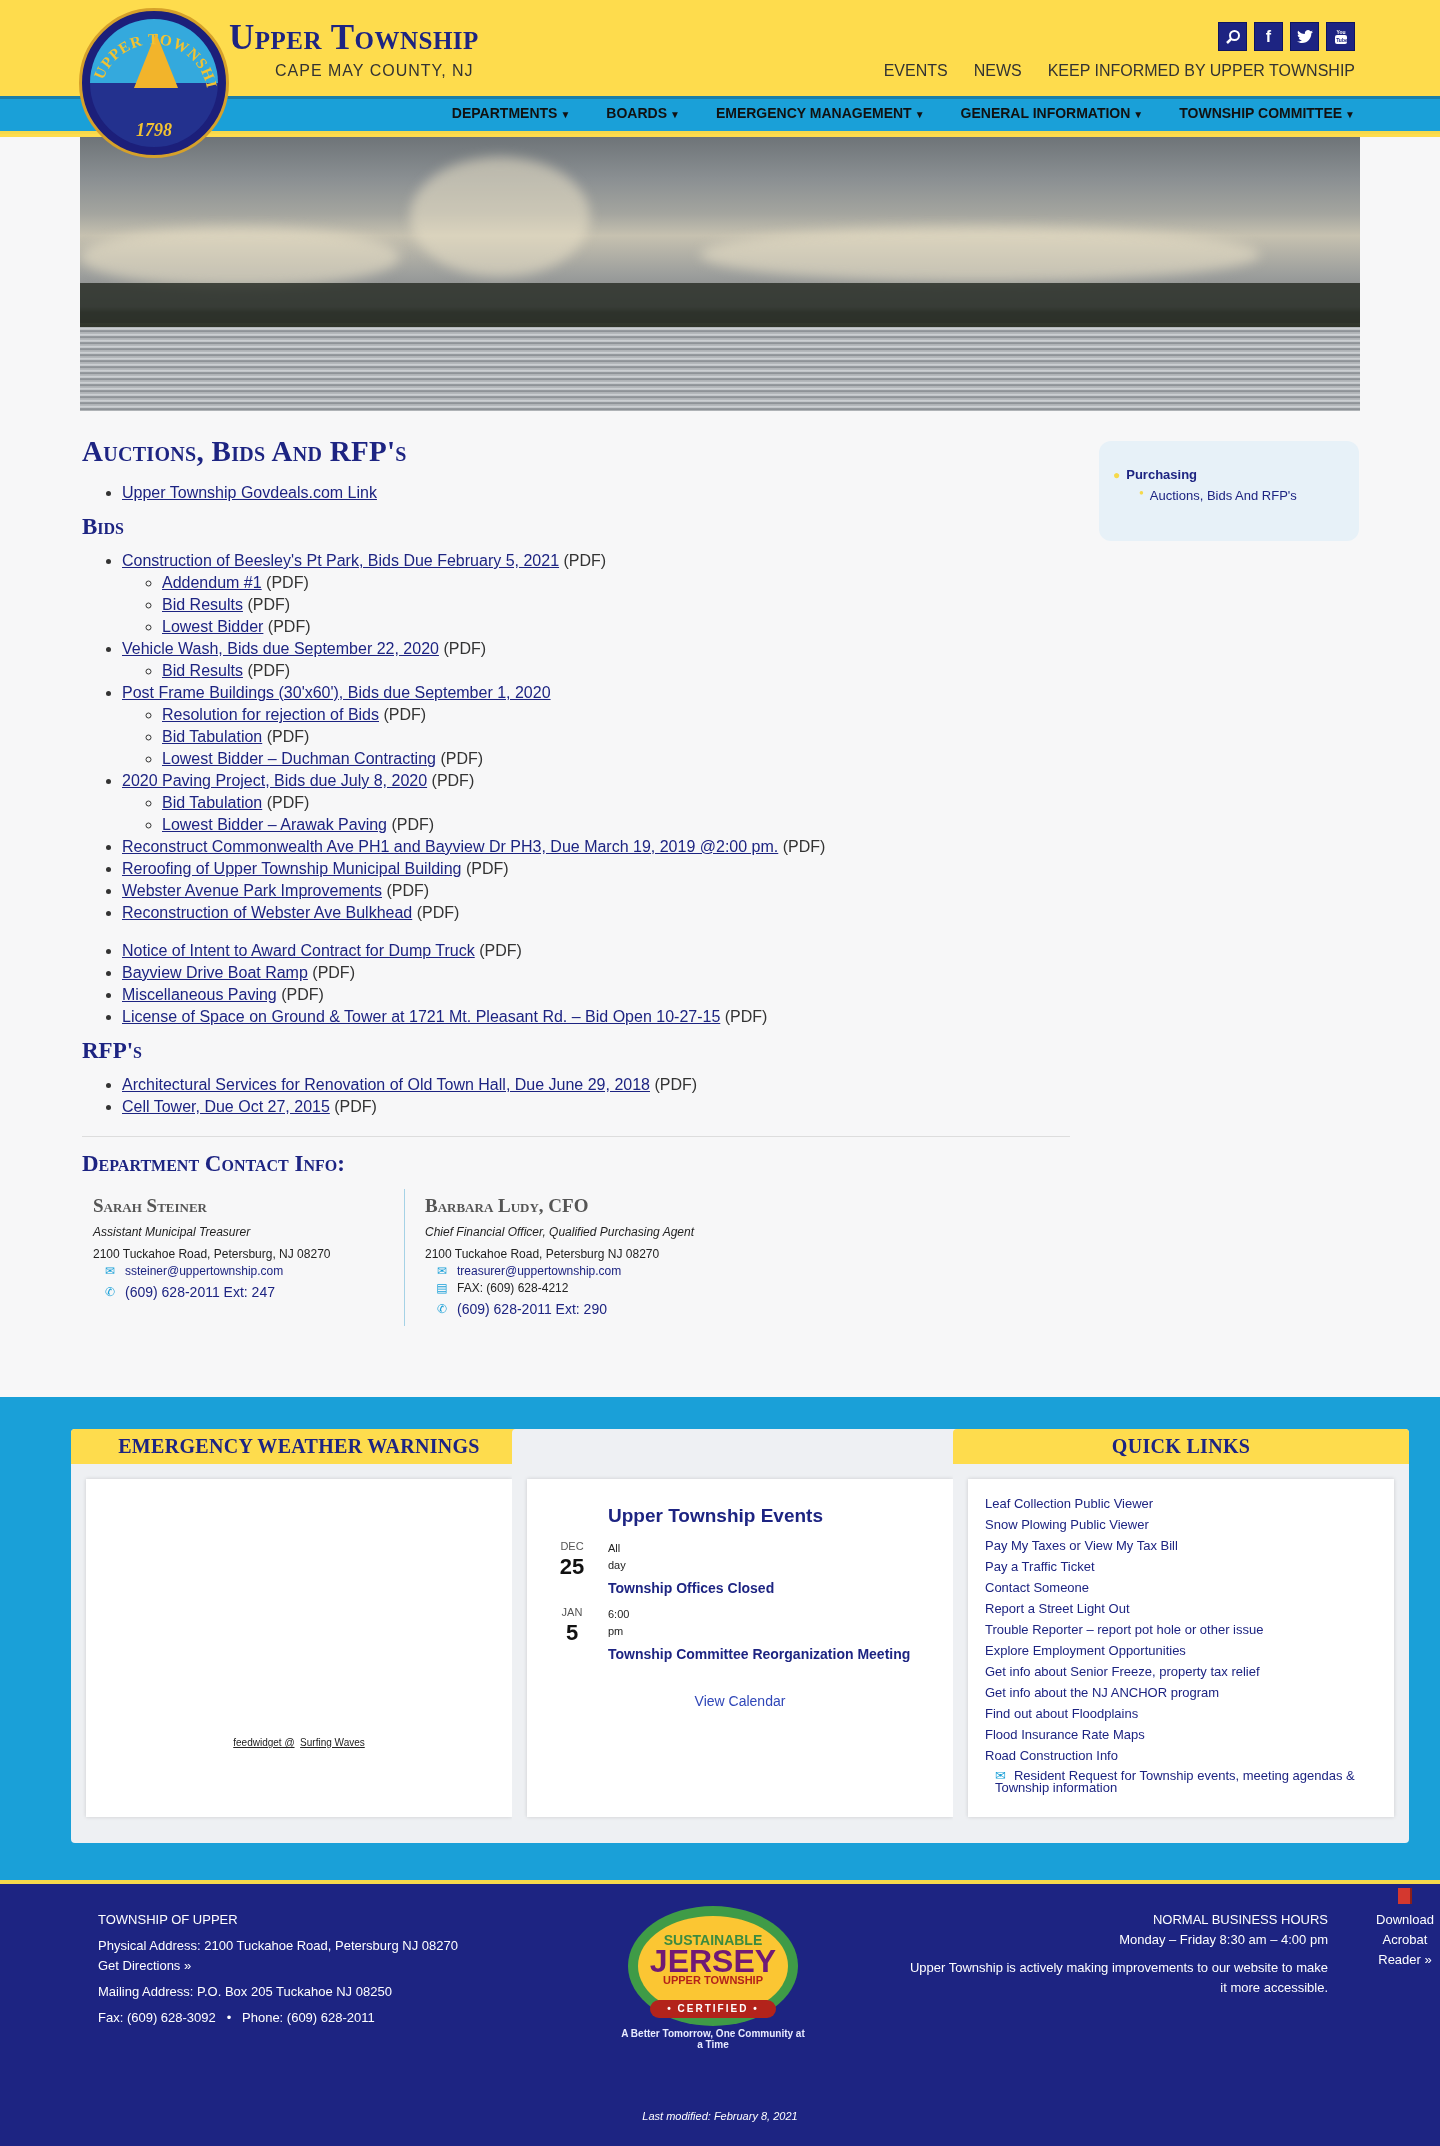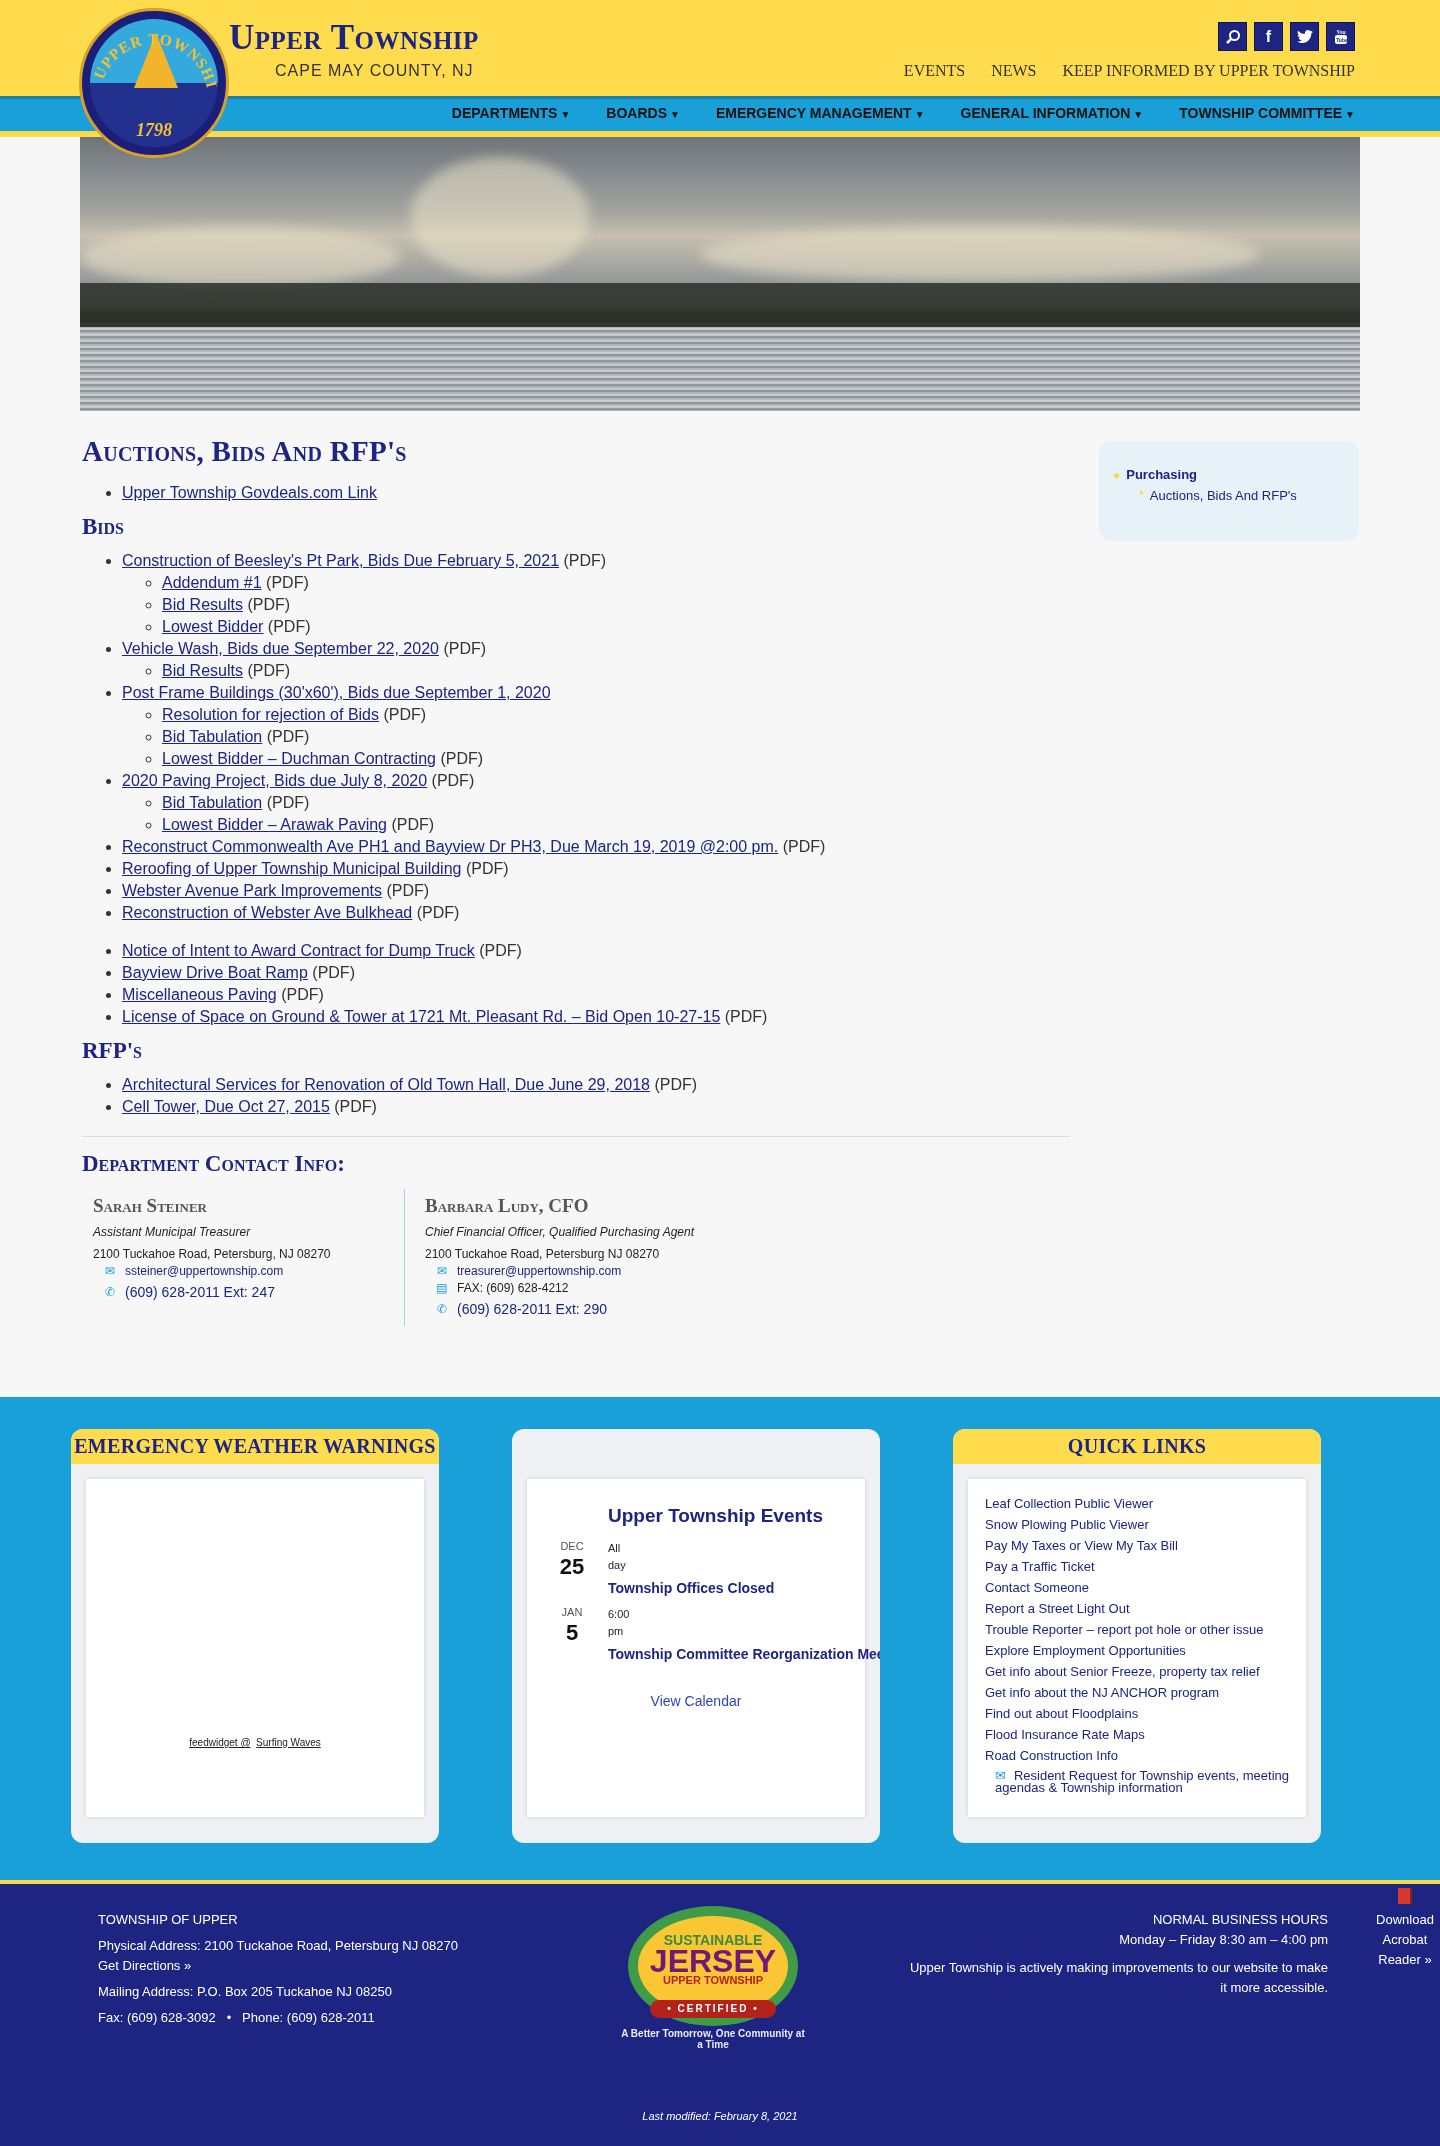--- a/index.html
+++ b/index.html
@@ -14,21 +14,21 @@
   .logo .sky { position: absolute; left: 8px; top: 8px; right: 8px; bottom: 50%; background: #34a9dd; border-radius: 70px 70px 0 0; }
   .logo .sea { position: absolute; left: 8px; top: 50%; right: 8px; bottom: 8px; background: #23318e; border-radius: 0 0 70px 70px; }
   .logo .ship { position: absolute; left: 52px; top: 22px; width: 0; height: 0; border-left: 22px solid transparent; border-right: 22px solid transparent; border-bottom: 55px solid #f2b42b; }
   .logo .ring-text { position: absolute; left: 0; top: 0; width: 100%; height: 100%; }
   .logo .year { position: absolute; bottom: 14px; width: 100%; text-align: center; color: #f2c232; font-family: "Liberation Serif", serif; font-size: 18px; font-style: italic; font-weight: bold; }
   .site-title { position: absolute; left: 229px; top: 18px; font-family: "Liberation Serif", serif; font-weight: bold; color: #1d2482; font-size: 35px; font-variant: small-caps; letter-spacing: 0.5px; }
   .site-sub { position: absolute; left: 275px; top: 62px; font-size: 16px; color: #333; letter-spacing: 1px; }
   .social { position: absolute; right: 85px; top: 22px; display: flex; gap: 7px; }
   .social .sbtn { width: 29px; height: 29px; background: #1d2482; color: #fff; display: flex; align-items: center; justify-content: center; font-weight: bold; font-size: 16px; border: 1px solid #0f1560; }
   .top-links { position: absolute; right: 85px; top: 62px; display: flex; gap: 26px; font-size: 16px; color: #333; }
-  .top-links span { cursor: pointer; font-family: Liberation Serif, serif; }
+  .top-links span { cursor: pointer; }
   .main-nav { position: absolute; right: 85px; top: 6px; display: flex; gap: 36px; font-size: 14px; font-weight: bold; color: #111; }
   .main-nav span { cursor: pointer; }
   .main-nav .chev { font-size: 10px; margin-left: 3px; }
 
   
   .hero { position: relative; margin: 0 auto; margin-left: 80px; width: 1280px; height: 274px; overflow: hidden;
     background: linear-gradient(180deg, #6e7478 0%, #8a8f92 15%, #a4a59f 28%, #c6c1b0 36%, #9d9f9d 50%, #7c8184 62%, #3d4239 64%, #2d3228 70%, #4d5140 72%, #9fa3a6 74%, #c8cbce 78%, #8e9297 86%, #b2b5b9 93%, #6c7075 100%); }
   .hero .cloud { position: absolute; border-radius: 50%; background: rgba(235,225,200,0.55); filter: blur(6px); }
   .hero .treeline { position: absolute; left: 0; right: 0; top: 146px; height: 40px; background: #2b3029; opacity: 0.85; }
   .hero .water { position: absolute; left: 0; right: 0; top: 190px; bottom: 0; background: repeating-linear-gradient(180deg, #a8acb0 0px, #d8dbde 2px, #7e8388 4px, #c0c3c6 6px); }
@@ -56,21 +56,21 @@
   .contact .fax { color: #222; }
 
   .sidebar { position: absolute; left: 1099px; top: 30px; width: 260px; height: 100px; background: #e7f1f8; border-radius: 12px; padding: 26px 14px; }
   .sidebar .item { font-size: 13px; color: #1d2482; font-weight: bold; display: flex; align-items: center; gap: 6px; }
   .sidebar .item .dot { color: #f6d94b; font-size: 12px; }
   .sidebar .sub { font-size: 13px; color: #1d2482; margin-left: 26px; margin-top: 6px; display: flex; gap: 6px; }
   .sidebar .sub .dot { color: #f6d94b; font-size: 8px; }
 
   
   .band { position: absolute; left: 0; top: 1397px; width: 1440px; height: 483px; background: #1aa0d8; }
-  .widget { position: absolute; top: 32px; width: 368px; height: 414px; background: #eef0f3; border-radius: 12px; overflow: hidden; }
+  .widget { position: absolute; top: 32px; width: 456px; height: 414px; background: #eef0f3; border-radius: 4px; overflow: hidden; }
   .widget .whead { height: 35px; background: #fedc4d; text-align: center; font-family: "Liberation Serif", serif; font-weight: bold; color: #1d2482; font-size: 20px; line-height: 35px; letter-spacing: 0.3px; }
   .widget .wbody { position: absolute; left: 15px; right: 15px; top: 50px; bottom: 26px; background: #fff; box-shadow: 0 0 4px rgba(0,0,0,0.15); }
   .w1 { left: 71px; } .w2 { left: 512px; } .w3 { left: 953px; }
   .feed-credit { position: absolute; left: 0; right: 0; top: 258px; text-align: center; font-size: 10px; color: #222; }
   .feed-credit span { text-decoration: underline; cursor: pointer; }
   .ev-title { position: absolute; left: 81px; top: 26px; font-size: 19px; font-weight: bold; color: #1d2482; }
   .ev { position: absolute; left: 25px; font-size: 11px; color: #222; }
   .ev .mon { position: absolute; left: 0; width: 40px; text-align: center; color: #555; font-size: 11px; }
   .ev .day { position: absolute; left: 0; width: 40px; top: 14px; text-align: center; font-size: 22px; font-weight: bold; color: #111; }
   .ev .time { position: absolute; left: 56px; top: 0; width: 40px; line-height: 17px; }

